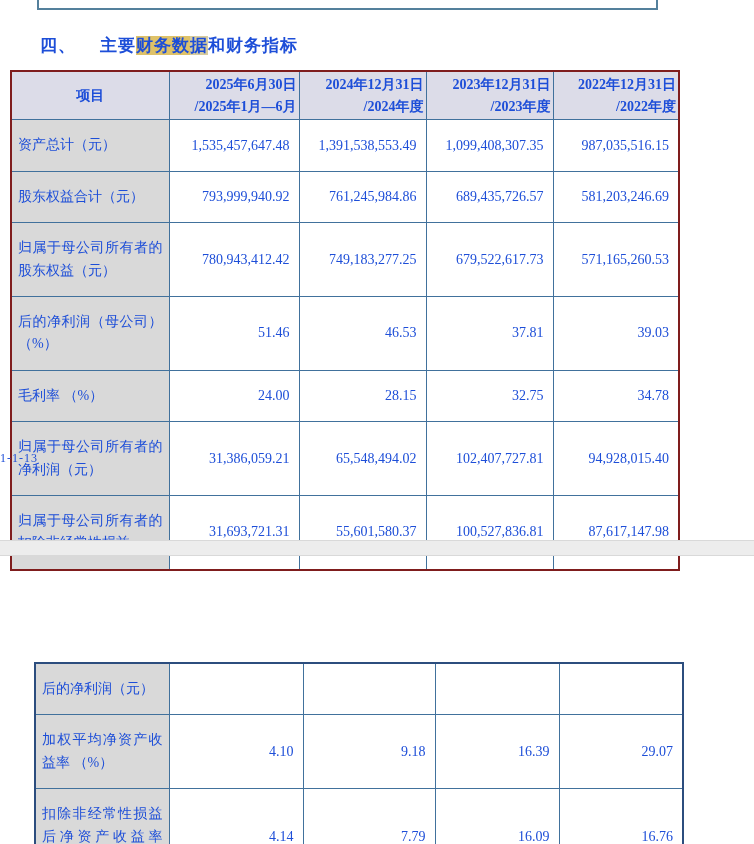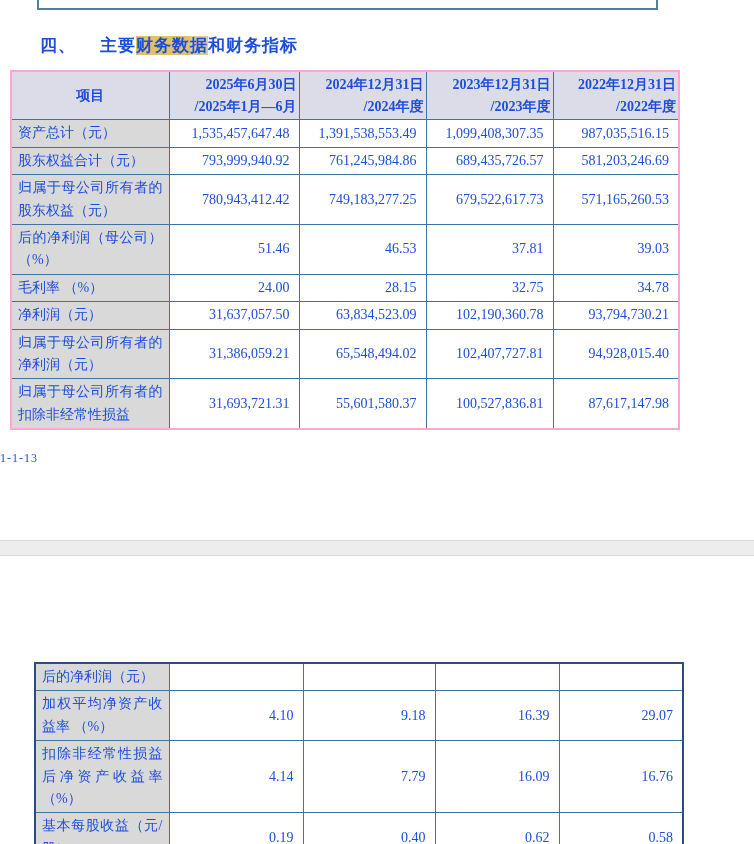--- a/index.html
+++ b/index.html
@@ -13,29 +13,29 @@
     border:2px solid #54809c;background:transparent;
   }
   .title{
     position:absolute;left:40px;top:34px;font-size:17px;font-weight:bold;
     letter-spacing:1px;white-space:nowrap;
   }
   .title .num{margin-right:24px;}
   .hl-gold{background:#dfc268;}
   .hl-mix{background:#d8cc9d;}
   table{border-collapse:collapse;table-layout:fixed;position:absolute;background:#fff;}
-  #table1{left:10px;top:70px;width:668px;border:2px solid #f9a8d4;}
+  #table1{left:10px;top:70px;width:668px;border:2px solid #7f1d1d;}
   #table2{left:34px;top:662px;width:648px;border:2px solid #2c4d7e;border-bottom:none;}
   td{border:1px solid #41719C;font-size:14px;vertical-align:middle;overflow:hidden;}
   .hcell{
     background:#dcdce8;font-weight:bold;text-align:center;line-height:1.55;padding:2px 2px;
   }
   .hcell span{display:block;text-align:right;}
   .label-cell{
-    background:#d9d9d9;text-align:justify;padding:2px 6px;line-height:1.6;
+    background:#d9d9d9;text-align:justify;padding:14px 6px;line-height:1.6;
   }
   .value-cell{
     background:#fff;text-align:right;padding:2px 9px 2px 18px;
     font-family:"Liberation Serif","DejaVu Serif",serif;
   }
   .pageno{
     position:absolute;top:451px;left:0;width:690px;text-align:left;
     font-size:12px;letter-spacing:1px;
   }
   .page-gap{
@@ -110,27 +110,20 @@
       <td class="value-cell">37.81</td>
       <td class="value-cell">39.03</td>
     </tr>
     <tr style="height:23px">
       <td class="label-cell">毛利率 （%）</td>
       <td class="value-cell">24.00</td>
       <td class="value-cell">28.15</td>
       <td class="value-cell">32.75</td>
       <td class="value-cell">34.78</td>
     </tr>
-    <tr style="height:23px">
-      <td class="label-cell">净利润（元）</td>
-      <td class="value-cell">31,637,057.50</td>
-      <td class="value-cell">63,834,523.09</td>
-      <td class="value-cell">102,190,360.78</td>
-      <td class="value-cell">93,794,730.21</td>
-    </tr>
     <tr style="height:49px">
       <td class="label-cell">归属于母公司所有者的净利润（元）</td>
       <td class="value-cell">31,386,059.21</td>
       <td class="value-cell">65,548,494.02</td>
       <td class="value-cell">102,407,727.81</td>
       <td class="value-cell">94,928,015.40</td>
     </tr>
     <tr style="height:44px">
       <td class="label-cell">归属于母公司所有者的扣除非经常性损益</td>
       <td class="value-cell">31,693,721.31</td>

